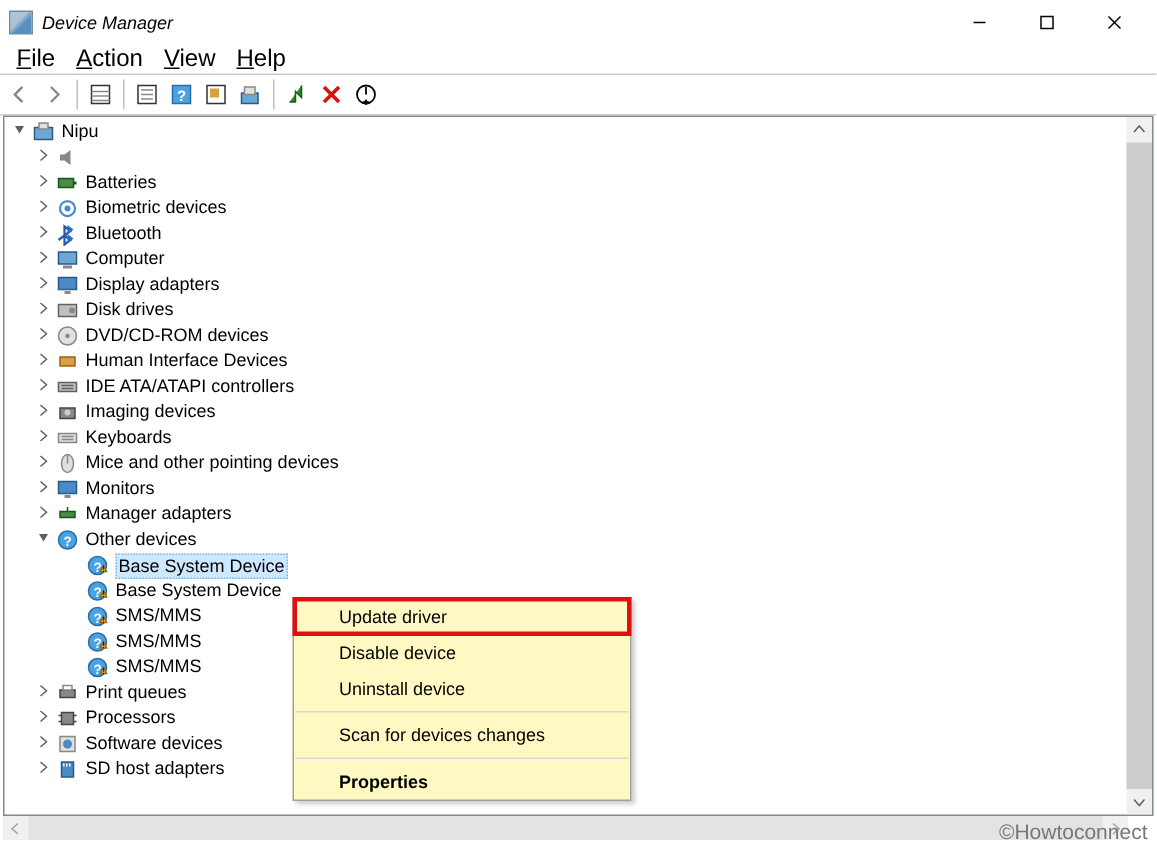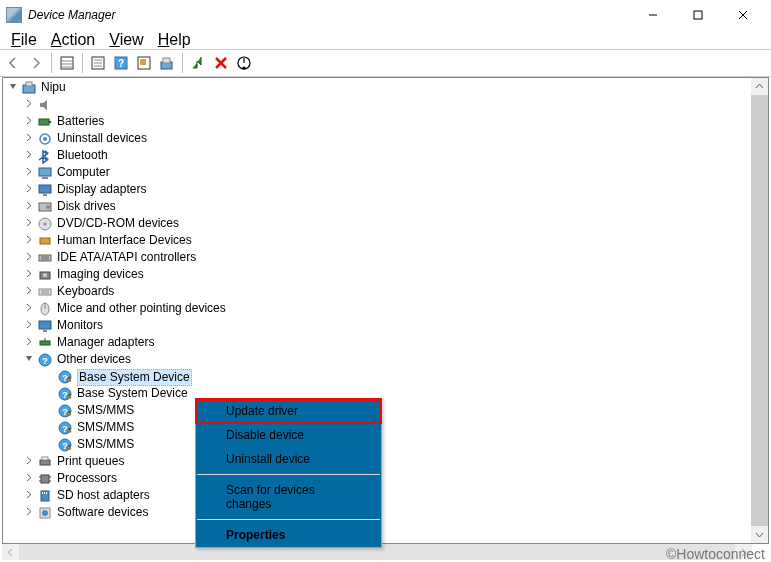--- a/index.html
+++ b/index.html
@@ -24,21 +24,21 @@
 .tree { padding: 2px; font-size: 12px; line-height: 15px; }
 .node { display: flex; align-items: flex-start; height: 17px; white-space: nowrap; }
 .expander { width: 12px; height: 12px; margin-right: 2px; display: flex; align-items: center; justify-content: center; flex-shrink: 0; }
 .expander svg { width: 9px; height: 9px; }
 .node-icon { width: 16px; height: 16px; margin-right: 4px; flex-shrink: 0; }
 .indent-0 { padding-left: 2px; }
 .indent-1 { padding-left: 18px; }
 .indent-2 { padding-left: 38px; }
 .selected { background: #cde8ff; border:1px dotted #7ab6e0; padding:0 1px; }
 
-.context-menu { position: absolute; left: 195px; top: 398px; width: 187px; background: #0369a1; border: 1px solid #a0a0a0; box-shadow: 2px 2px 3px rgba(0,0,0,0.2); font-size: 12px; }
+.context-menu { position: absolute; left: 195px; top: 398px; width: 226px; background: #fef9c3; border: 1px solid #a0a0a0; box-shadow: 2px 2px 3px rgba(0,0,0,0.2); font-size: 12px; }
 .ctx-item { padding: 5px 30px; }
 .ctx-sep { height: 1px; background: #d7d7d7; margin: 3px 1px; }
 .ctx-highlight { outline: 3px solid #e01010; outline-offset: -2px; }
 .ctx-item.bold { font-weight: bold; }
 
 .scrollbar-v { position: absolute; right: 0; top: 0; bottom: 0; width: 17px; background: #f0f0f0; display: flex; flex-direction: column; }
 .scroll-arrow { height: 17px; display: flex; align-items: center; justify-content: center; }
 .scroll-thumb { background: #cdcdcd; width: 17px; margin: 0; flex: 1; }
 .scrollbar-h { position: absolute; left: 2px; right: 19px; bottom: 2px; height: 16px; background: #f0f0f0; display: flex; }
 .watermark { position: absolute; right: 6px; bottom: 0px; font-size: 14px; color: #777; }
@@ -186,21 +186,21 @@
       <div class="node indent-1">
         <span class="expander">
           <svg viewBox="0 0 9 9">
             <path d="M2 1l4 3.5L2 8" fill="none" stroke="#606060"></path>
           </svg>
         </span>
         <svg class="node-icon" viewBox="0 0 16 16">
           <circle cx="8" cy="8" r="5" fill="none" stroke="#4a8ac6" stroke-width="1.5"></circle>
           <circle cx="8" cy="8" r="2" fill="#4a8ac6"></circle>
         </svg>
-        <span>Uninstall devices</span>
+        <span>Biometric devices</span>
       </div>
       <div class="node indent-1">
         <span class="expander">
           <svg viewBox="0 0 9 9">
             <path d="M2 1l4 3.5L2 8" fill="none" stroke="#606060"></path>
           </svg>
         </span>
         <svg class="node-icon" viewBox="0 0 16 16">
           <path d="M6 3l4 3-4 3 4 3-4 3V3l4 3-8 6M6 3v12" fill="none" stroke="#2a5aa6" stroke-width="1.5"></path>
           <path d="M8 2v12l4-3-4-3 4-3z" fill="#2a6ad6"></path>
@@ -429,38 +429,38 @@
         </svg>
         <span>Processors</span>
       </div>
       <div class="node indent-1">
         <span class="expander">
           <svg viewBox="0 0 9 9">
             <path d="M2 1l4 3.5L2 8" fill="none" stroke="#606060"></path>
           </svg>
         </span>
         <svg class="node-icon" viewBox="0 0 16 16">
+          <rect x="3" y="3" width="10" height="10" fill="#e0e0e0" stroke="#888"></rect>
+          <circle cx="8" cy="8" r="3" fill="#4a8ac6"></circle>
+        </svg>
+        <span>Software devices</span>
+      </div>
+      <div class="node indent-1">
+        <span class="expander">
+          <svg viewBox="0 0 9 9">
+            <path d="M2 1l4 3.5L2 8" fill="none" stroke="#606060"></path>
+          </svg>
+        </span>
+        <svg class="node-icon" viewBox="0 0 16 16">
           <rect x="4" y="3" width="8" height="10" fill="#4a8ac6" stroke="#2a5a88"></rect>
           <rect x="5" y="4" width="1" height="2" fill="#fff"></rect>
           <rect x="7" y="4" width="1" height="2" fill="#fff"></rect>
           <rect x="9" y="4" width="1" height="2" fill="#fff"></rect>
         </svg>
         <span>SD host adapters</span>
-      </div>
-      <div class="node indent-1">
-        <span class="expander">
-          <svg viewBox="0 0 9 9">
-            <path d="M2 1l4 3.5L2 8" fill="none" stroke="#606060"></path>
-          </svg>
-        </span>
-        <svg class="node-icon" viewBox="0 0 16 16">
-          <rect x="3" y="3" width="10" height="10" fill="#e0e0e0" stroke="#888"></rect>
-          <circle cx="8" cy="8" r="3" fill="#4a8ac6"></circle>
-        </svg>
-        <span>Software devices</span>
       </div>
     </div>
   <div class="scrollbar-v">
     <div class="scroll-arrow">
         <svg width="9" height="9">
           <path d="M1 6l3.5-4L8 6" fill="none" stroke="#606060"></path>
         </svg>
       </div>
     <div class="scroll-thumb"></div>
     <div class="scroll-arrow">

